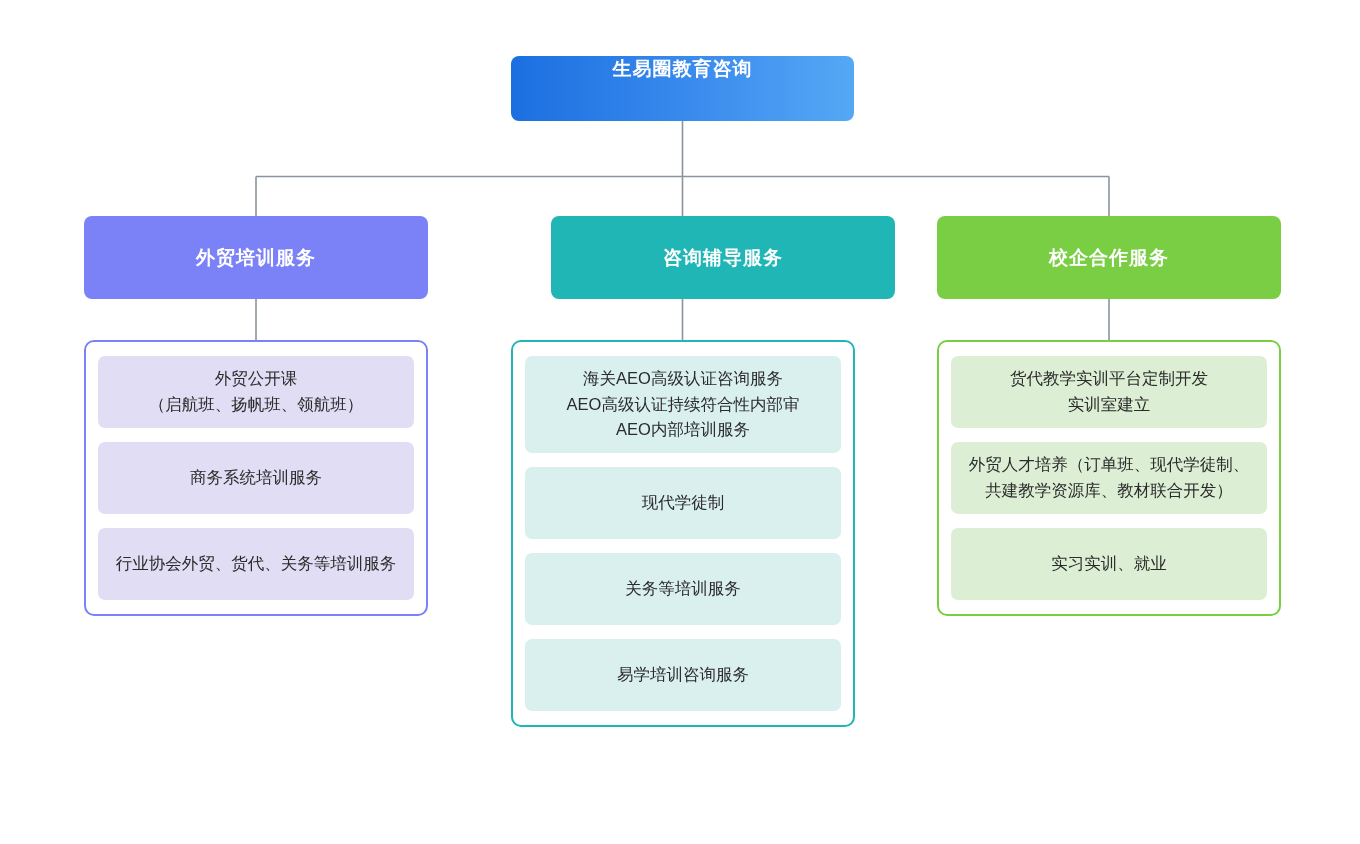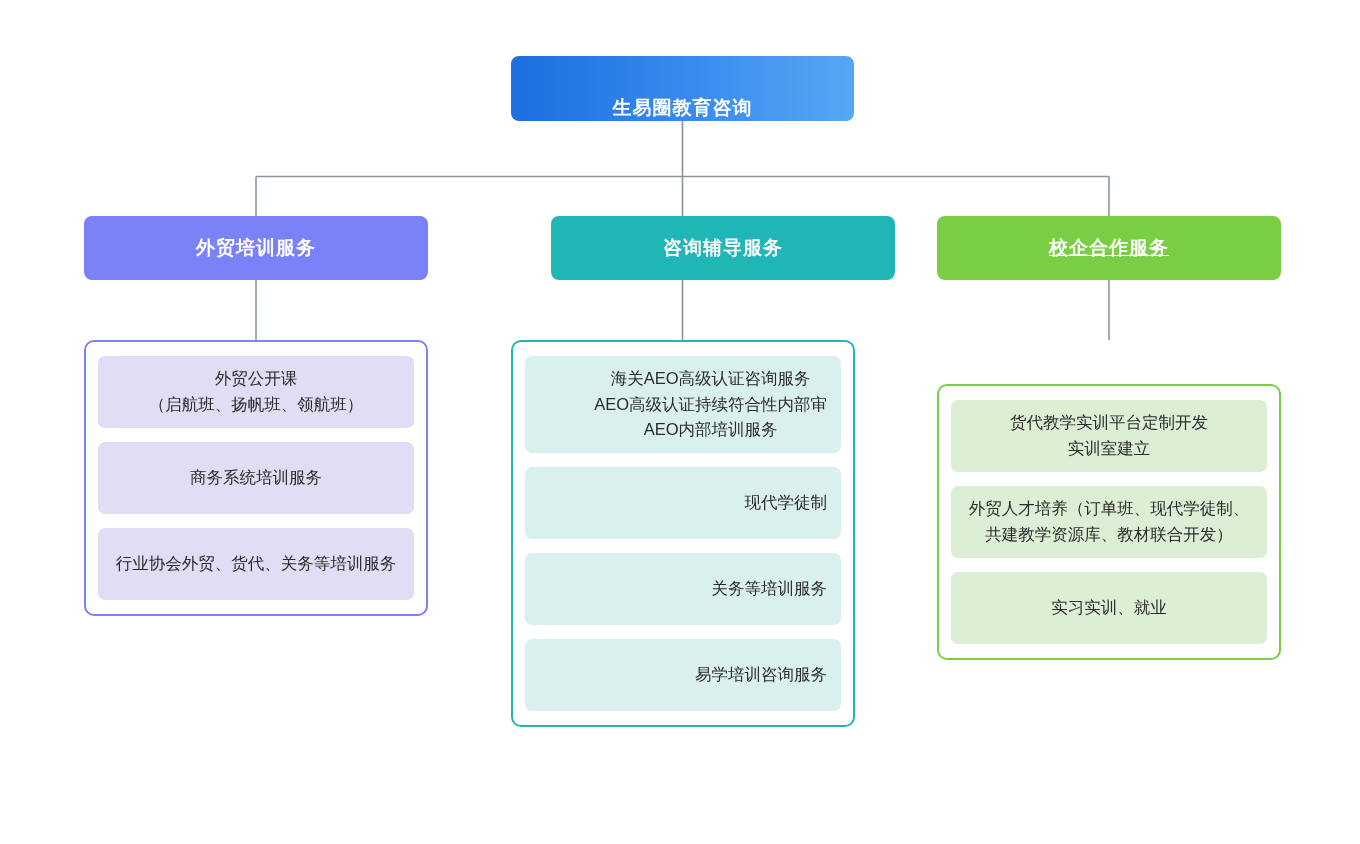--- a/index.html
+++ b/index.html
@@ -35,37 +35,37 @@
     top: 56px;
     width: 343px;
     height: 65px;
     border-radius: 8px;
     background: linear-gradient(90deg, #1b6fe0 0%, #3b8cee 55%, #55a8f5 100%);
     color: #ffffff;
     font-size: 19px;
     font-weight: bold;
     letter-spacing: 1px;
     display: flex;
-    align-items: flex-end;
+    align-items: flex-start;
     justify-content: center;
     box-sizing: border-box;
   }
 
   
   .column {
     position: absolute;
     width: 344px;
     top: 216px;
   }
   .col-0 { left: 84px; }
   .col-1 { left: 511px; padding-left: 40px; }
   .col-2 { left: 937px; }
 
   .branch-header {
-    height: 64px;
+    height: 83px;
     border-radius: 8px;
     color: #ffffff;
     font-size: 19px;
     font-weight: bold;
     letter-spacing: 1px;
     display: flex;
     align-items: center;
     justify-content: center;
     box-sizing: border-box;
   }
@@ -101,25 +101,25 @@
   }
 
   
   .c-purple .branch-header { background: #7b82f7; }
   .c-purple .panel { border-color: #7b82f7; }
   .c-purple .leaf { background: #e0ddf5; }
 
   
   .c-teal .branch-header { background: #21b6b6; }
   .c-teal .panel { border-color: #21b6b6; }
-  .c-teal .leaf { background: #daf0ef; justify-content: flex-end; }
-
-  
-  .c-green .branch-header { background: #7ace44; text-decoration: underline; }
-  .c-green .panel { border-color: #7ace44; margin-top: 44px; }
+  .c-teal .leaf { background: #daf0ef; }
+
+  
+  .c-green .branch-header { background: #7ace44; }
+  .c-green .panel { border-color: #7ace44; }
   .c-green .leaf { background: #dcefd5; }
 </style>
 </head>
 <body>
 
 <div id="chart-root">
 
   <svg class="connectors" viewBox="0 0 1360 844" width="1360" height="844" aria-hidden="true">
     <g stroke="#8a949e" stroke-width="1.6" fill="none">
       <path d="M682.5,121 L682.5,176.5"></path>

